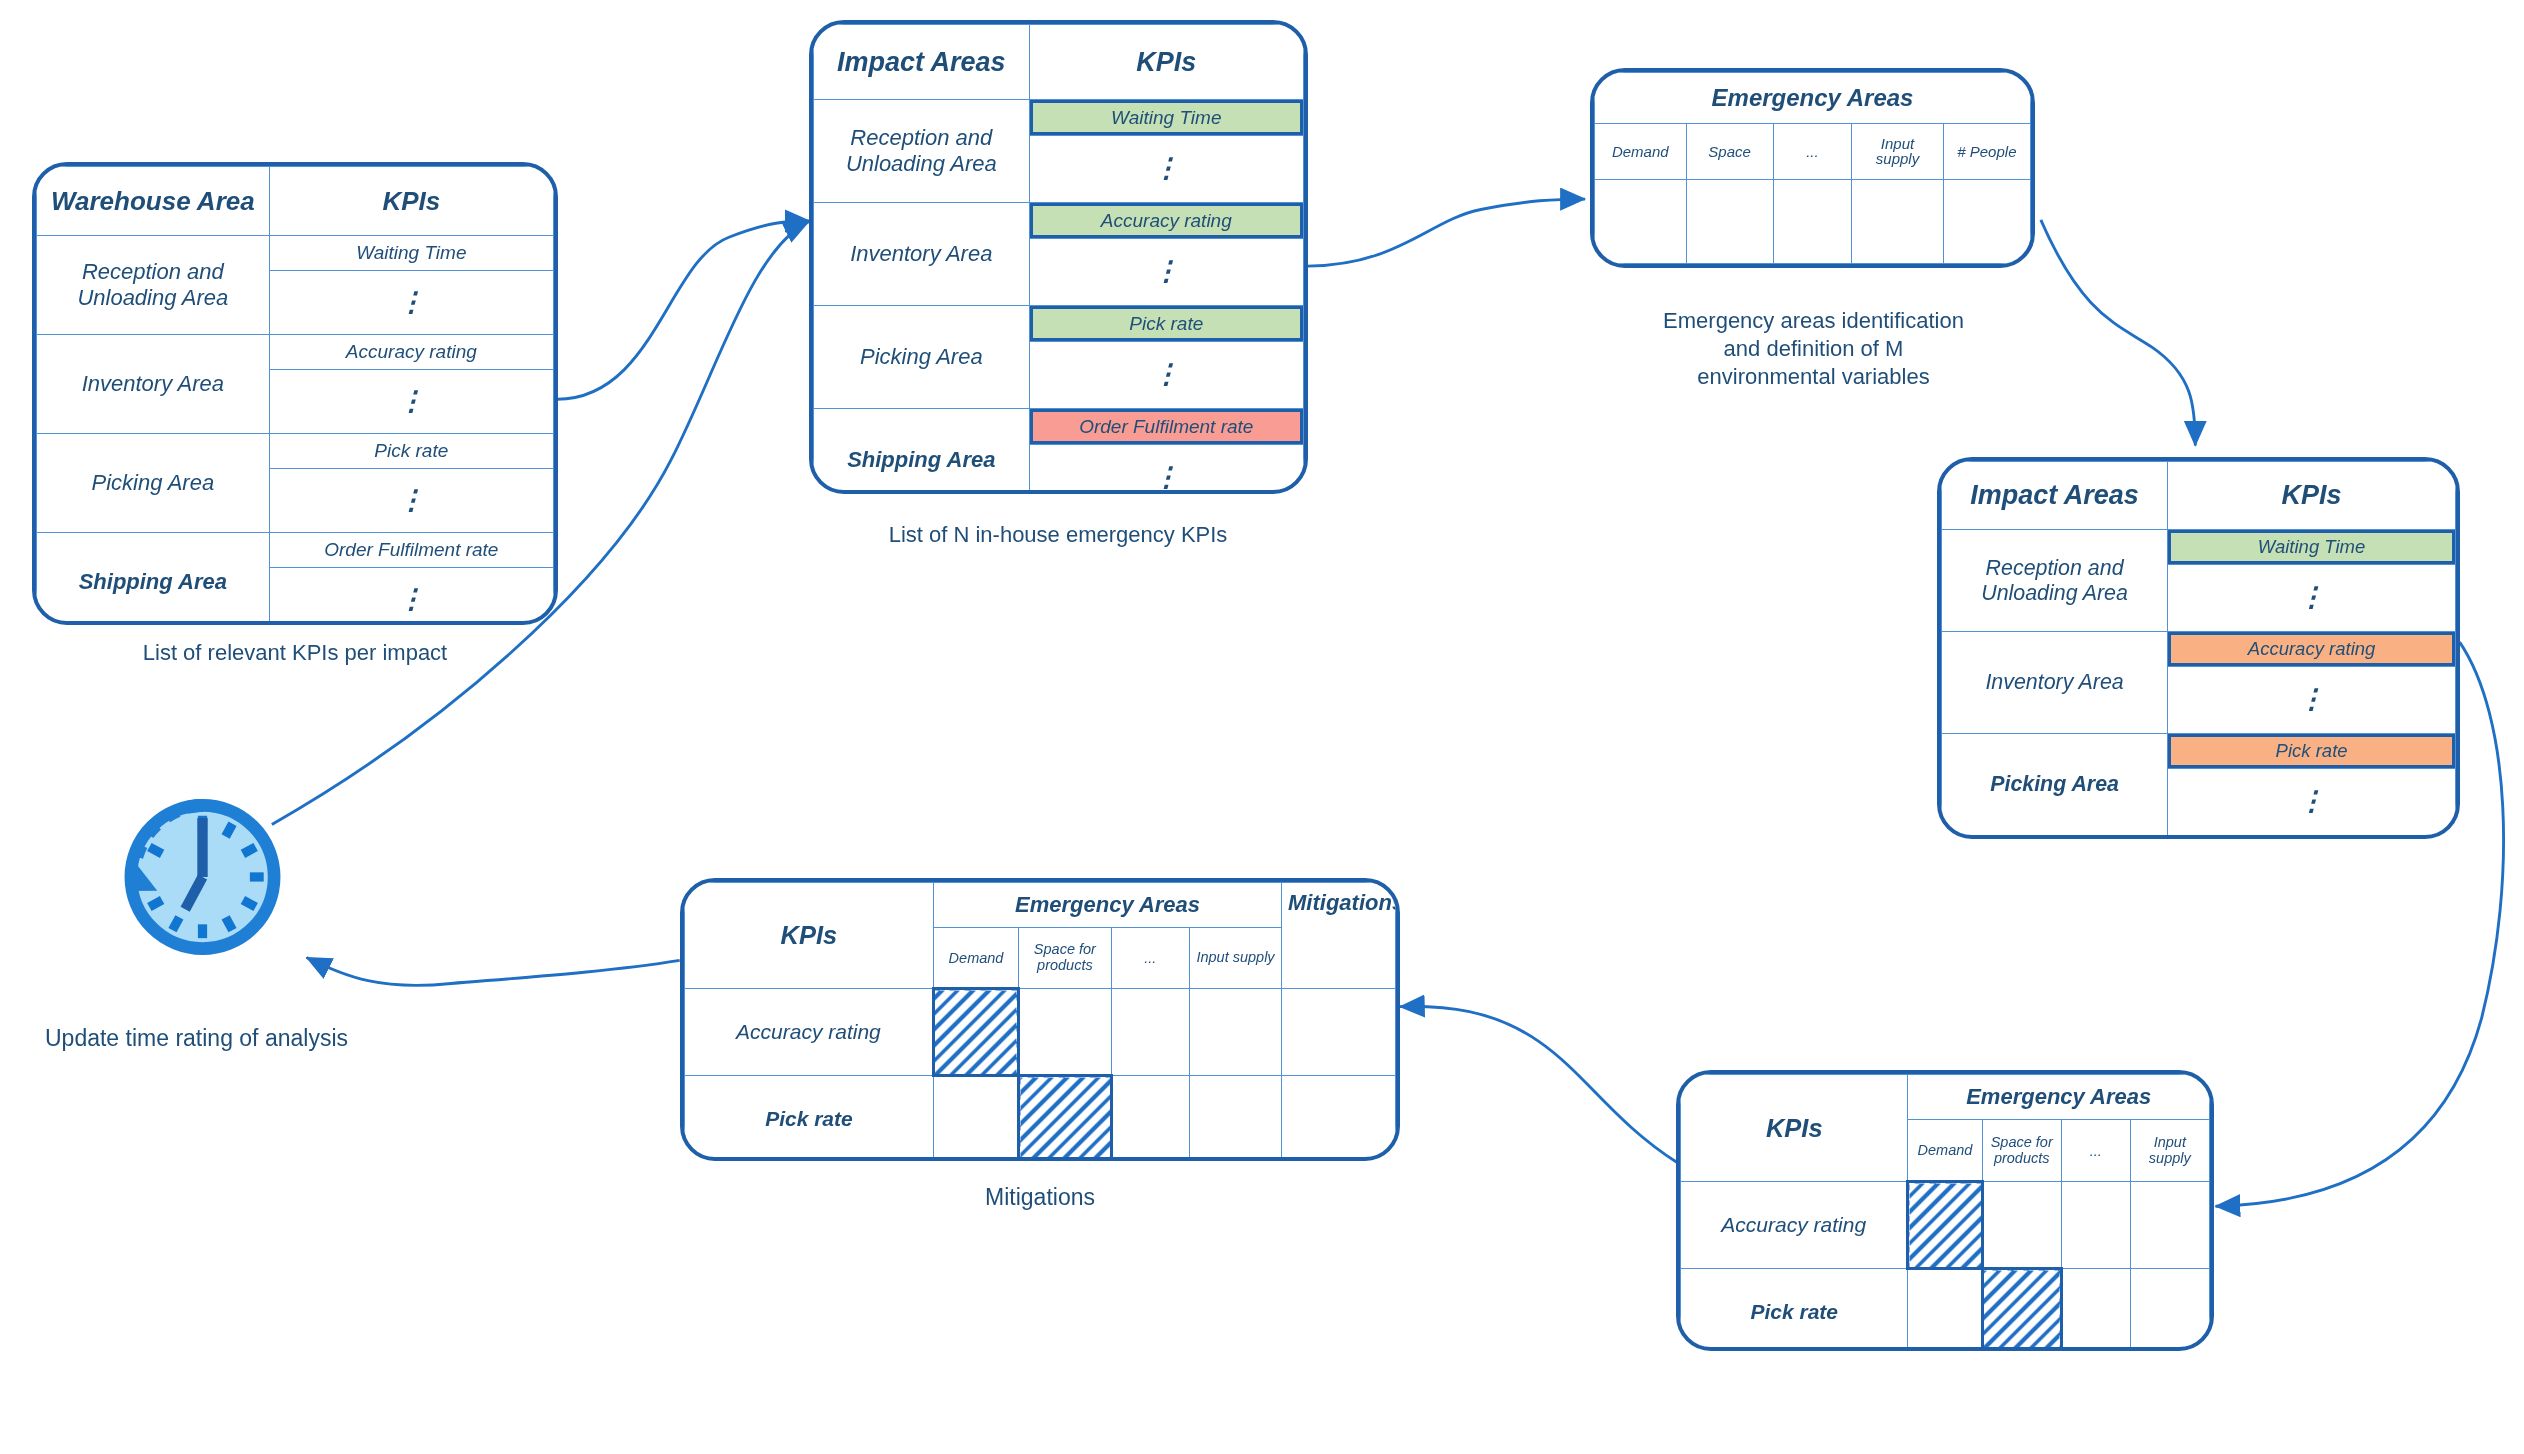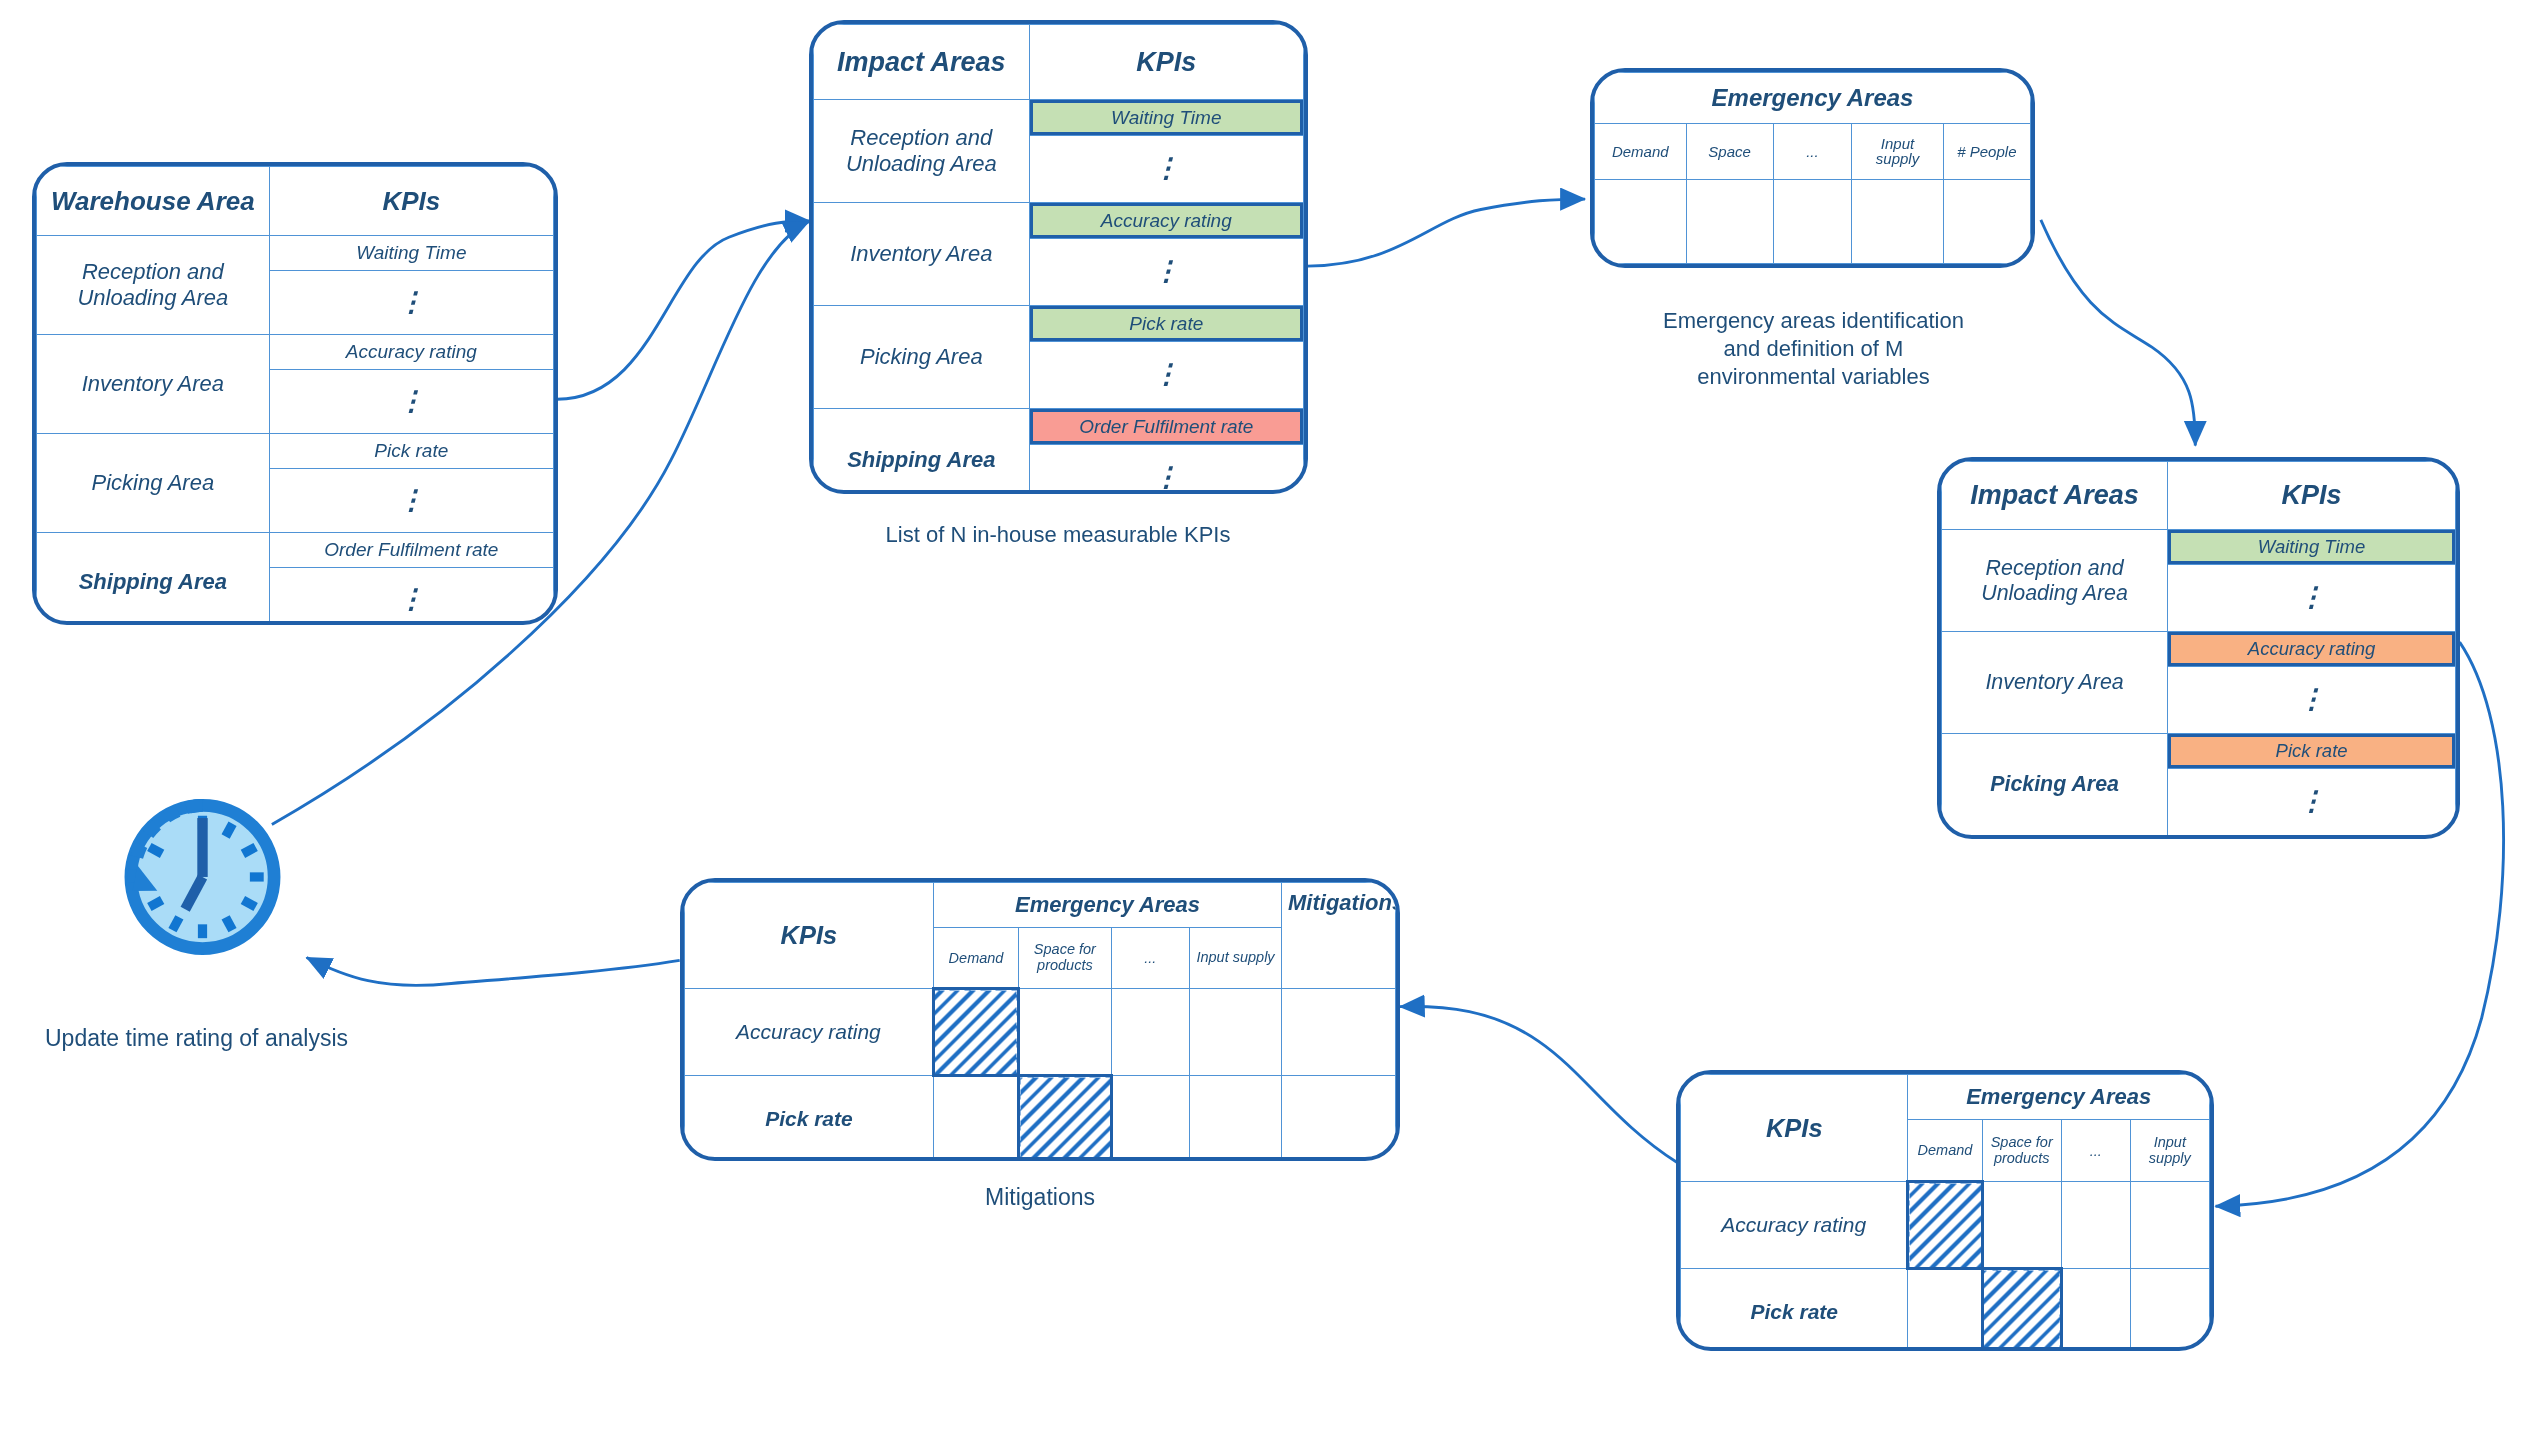--- a/index.html
+++ b/index.html
@@ -130,20 +130,21 @@
       <tr style="height:35px;">
         <td rowspan="2" class="edgeL edgeB" style="font-size:22px;">Shipping Area</td>
         <td class="edgeR" style="font-size:19px;">Order Fulfilment rate</td>
       </tr>
       <tr style="height:64px;">
         <td class="edgeR edgeB dots" style="font-size:27px;">⋮</td>
       </tr>
     </tbody>
       </table>
   </div>
+  <div class="cap" style="left:32px;top:639px;width:526px;font-size:22px;">List of relevant KPIs per impact</div>
 
   <div class="card" style="left:809px;top:20px;width:499px;height:474px;">
     <table class="tbl">
       <colgroup>
           <col style="width:44%">
           <col style="width:56%">
         </colgroup>
       <tbody>
           <tr style="height:75px;">
         <th class="hdr edgeT edgeL" style="font-size:27px;">Impact Areas</th>
@@ -181,21 +182,21 @@
         <td class="edgeR" style="padding:0;">
           <span class="chip red" style="font-size:19px;line-height:30px;height:35px;">Order Fulfilment rate</span>
         </td>
       </tr>
       <tr style="height:67px;">
         <td class="edgeR edgeB dots" style="font-size:27px;">⋮</td>
       </tr>
     </tbody>
       </table>
   </div>
-  <div class="cap" style="left:769px;top:521px;width:578px;font-size:22px;">List of N in-house measurable KPIs</div>
+  <div class="cap" style="left:769px;top:521px;width:578px;font-size:22px;">List of N in-house emergency KPIs</div>
 
   <div class="card" style="left:1590px;top:68px;width:445px;height:200px;">
     <table class="tbl">
       <colgroup>
           <col style="width:21%">
           <col style="width:20%">
           <col style="width:18%">
           <col style="width:21%">
           <col style="width:20%">
         </colgroup>

